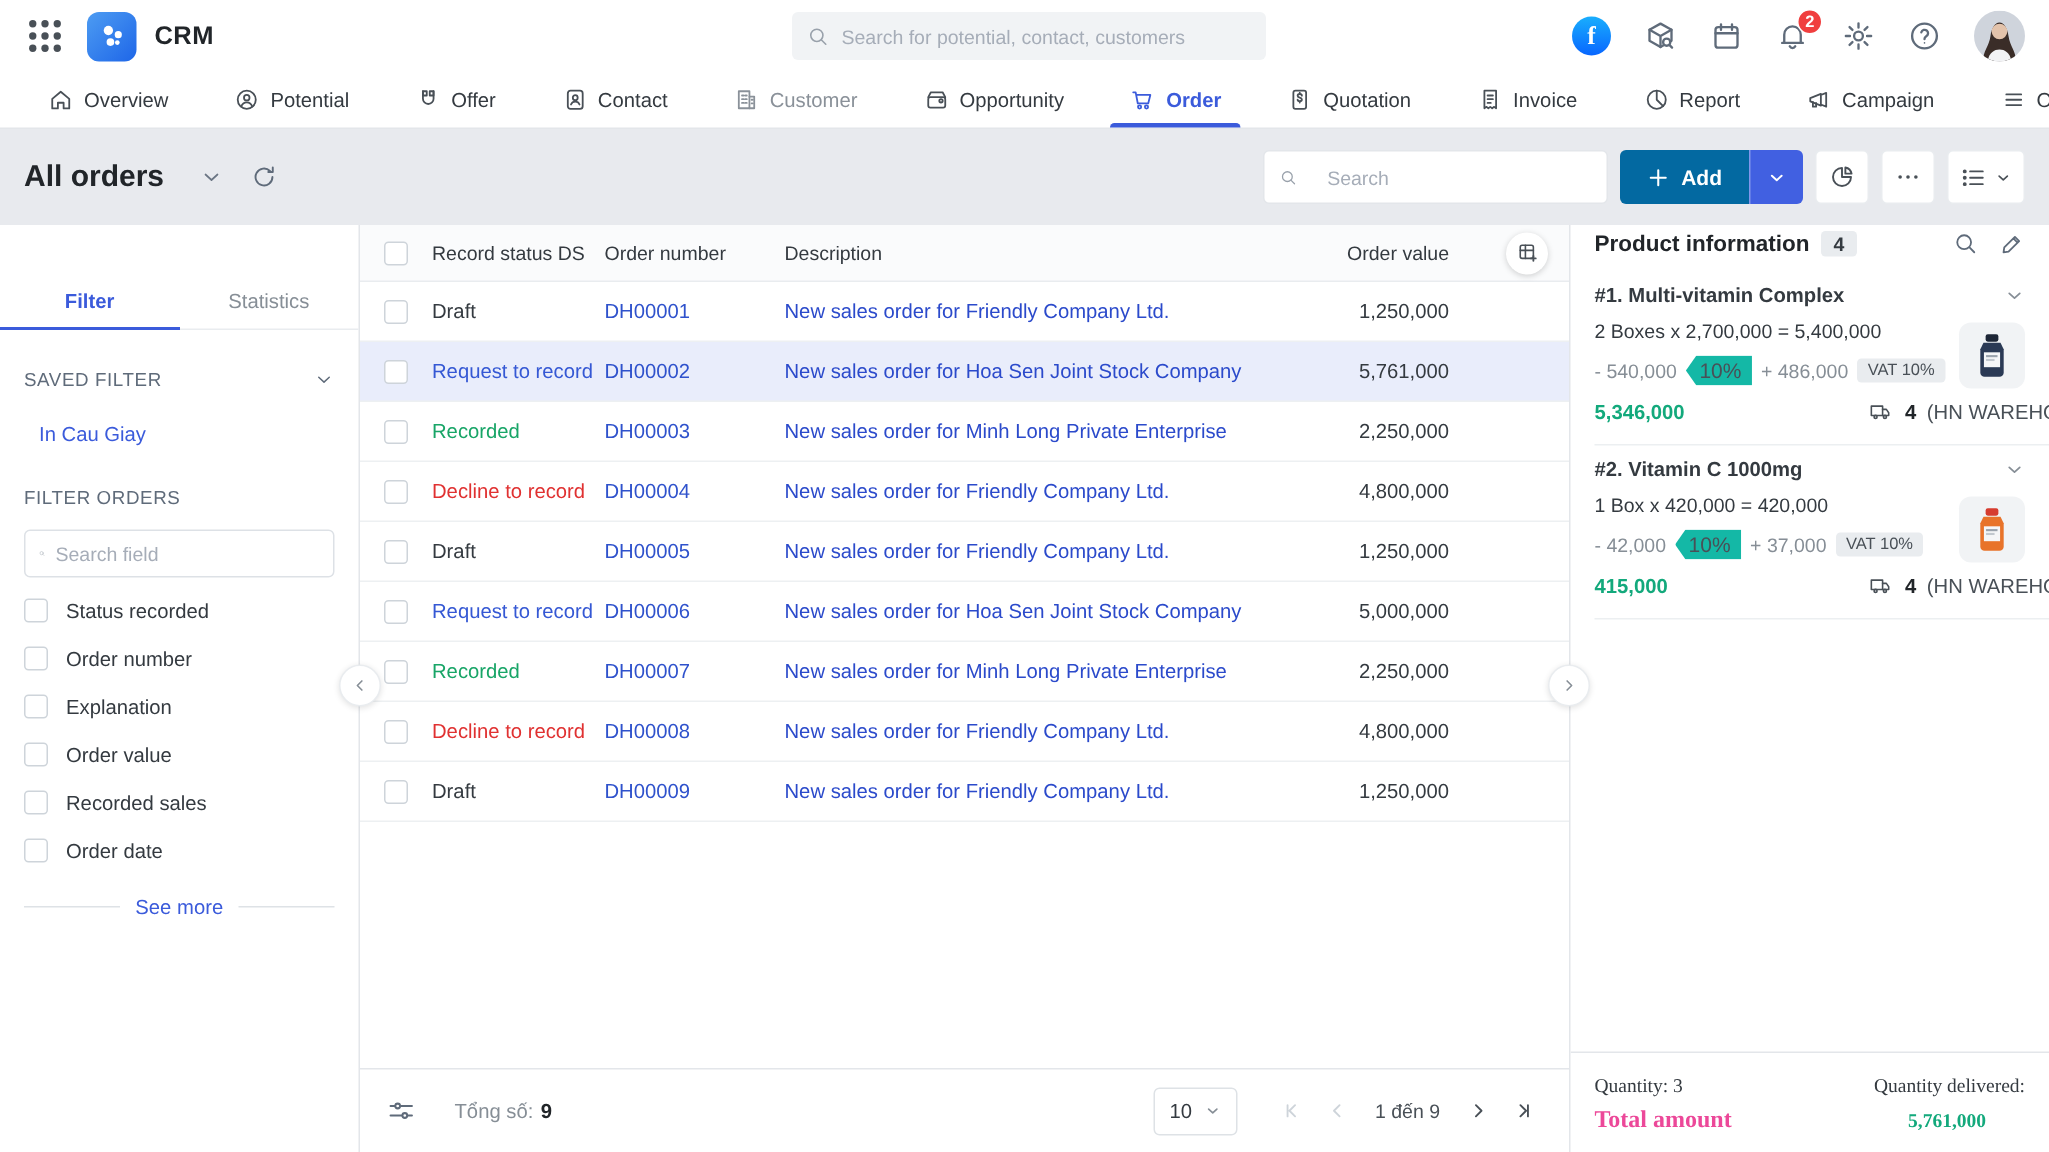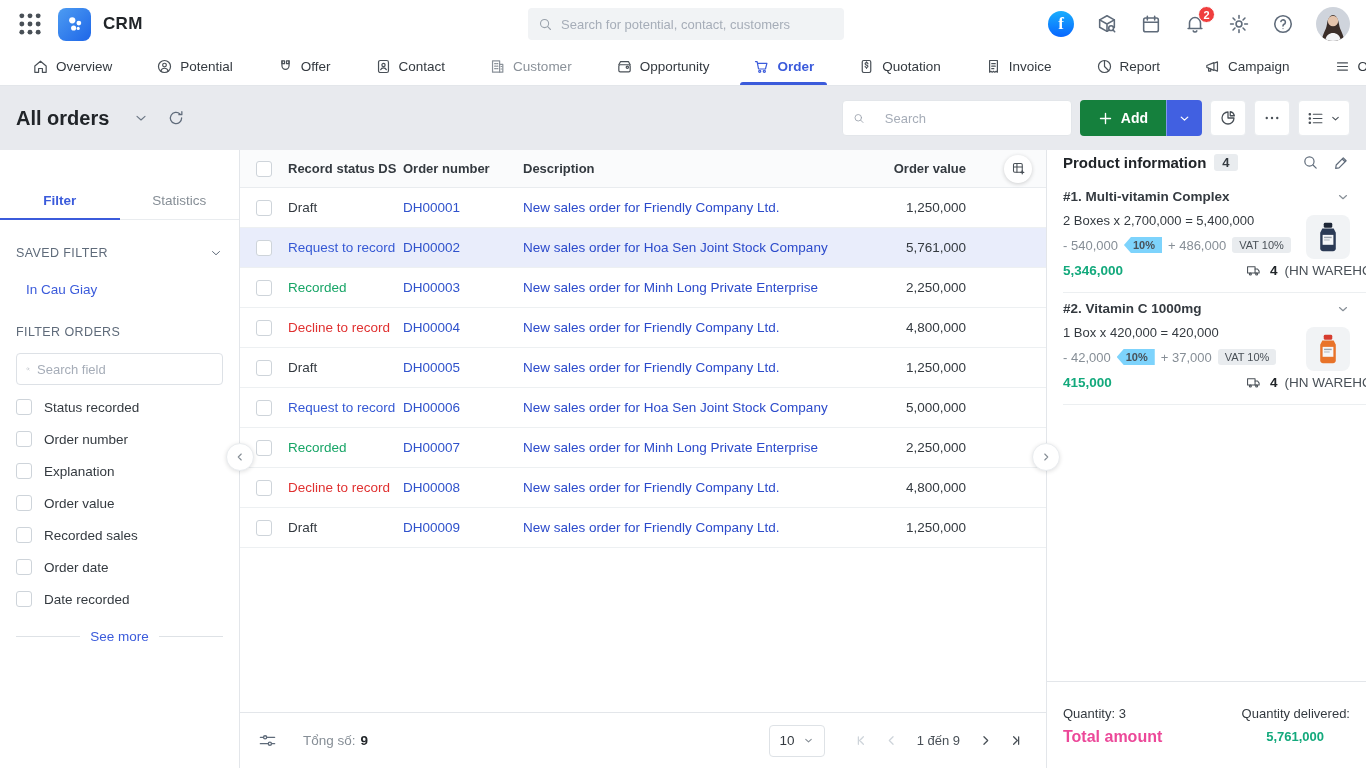--- a/index.html
+++ b/index.html
@@ -36,21 +36,21 @@
   
   .page-header { height:64px; display:flex; align-items:center; padding:0 16px; }
   .page-title { font-size:20px; font-weight:bold; color:#212529; }
   .ph-chev { width:16px; height:16px; color:#6b7684; margin-left:24px; cursor:pointer; }
   .ph-refresh { width:18px; height:18px; color:#5f6b7a; margin-left:18px; cursor:pointer; }
   .ph-right { margin-left:auto; display:flex; align-items:center; gap:8px; }
   .ph-search { width:230px; height:36px; background:#fff; border:1px solid #e3e6ea; border-radius:4px; display:flex; align-items:center; padding:0 10px; color:#99a1ab; }
   .ph-search input { border:0; outline:0; flex:1; margin-left:20px; font-size:13px; font-family:inherit; color:#495057; background:transparent; }
   .ph-search input::placeholder { color:#a6adb8; }
   .add-btn { height:36px; display:flex; border-radius:4px; overflow:hidden; cursor:pointer; }
-  .add-main { background:#15803d; color:#fff; display:flex; align-items:center; gap:8px; padding:17px 18px; font-weight:bold; font-size:14px; }
+  .add-main { background:#0369a1; color:#fff; display:flex; align-items:center; gap:8px; padding:17px 18px; font-weight:bold; font-size:14px; }
   .add-caret { background:#4160e1; border-left:1px solid rgba(255,255,255,.35); width:36px; display:flex; align-items:center; justify-content:center; color:#fff; }
   .tool-btn { height:36px; min-width:36px; background:#fff; border:1px solid #e9ecef; border-radius:4px; display:flex; align-items:center; justify-content:center; color:#495057; cursor:pointer; padding:0 8px; gap:6px; }
 
   
   .content { display:flex; height:618px; position:relative; }
 
   
   .sidebar { width:240px; background:#fff; border-right:1px solid #e3e6ea; display:flex; flex-direction:column; }
   .side-tabs { display:flex; height:38px; border-bottom:1px solid #e9ecef; flex:0 0 auto;margin-top:32px; }
   .side-tab { flex:1; display:flex; align-items:center; justify-content:center; font-size:13.5px; color:#868e96; cursor:pointer; position:relative; }
@@ -68,21 +68,21 @@
   .field-item { display:flex; align-items:center; gap:12px; height:32px; cursor:pointer; }
   .checkbox { width:16px; height:16px; border:1.5px solid #ced4da; border-radius:3px; background:#fff; flex:0 0 auto; }
   .field-label { color:#343a40; font-size:13.5px; }
   .see-more { display:flex; align-items:center; gap:10px; margin-top:14px; }
   .see-more::before,.see-more::after { content:""; flex:1; height:1px; background:#dee2e6; }
   .see-more span { color:#3b5bdb; font-size:13.5px; cursor:pointer; }
 
   
   .table-area { flex:1; background:#fff; display:flex; flex-direction:column; min-width:0; }
   .tgrid { display:grid; grid-template-columns:48px 115px 120px 1fr 116px 80px; align-items:center; }
-  .thead { height:38px; background:#fafbfc; border-bottom:1px solid #e9ecef; font-weight:bold; color:#343a40; font-size:13px; flex:0 0 auto; }
+  .thead { height:38px; background:#fafbfc; border-bottom:1px solid #e9ecef; font-weight:normal; color:#343a40; font-size:13px; flex:0 0 auto; }
   .thead .c-val { text-align:right; }
   .c-check { display:flex; justify-content:center; }
   .col-cfg { justify-self:end; margin-right:14px; width:28px; height:28px; border-radius:50%; background:#fff; box-shadow:0 1px 4px rgba(0,0,0,.18); display:flex; align-items:center; justify-content:center; color:#495057; cursor:pointer; }
   .col-cfg .ic { width:15px; height:15px; }
   .tbody { flex:1; overflow:hidden; }
   .trow { height:40px; border-bottom:1px solid #edf0f2; cursor:pointer; font-size:13.5px; }
   .trow.selected { background:#e9edfb; }
   .c-status.st-draft { color:#343a40; }
   .c-status.st-request { color:#3558d4; }
   .c-status.st-recorded { color:#18a567; }
@@ -112,30 +112,30 @@
   .pp-head .ic { width:17px; height:17px; color:#5f6b7a; cursor:pointer; }
   .pp-head .ic + .ic { margin-left:14px; }
   .pp-spacer { flex:1; }
   .pp-body { padding:0 0 0 16px; }
   .product { padding:8px 0 14px; border-bottom:1px solid #eceff1; position:relative; }
   .prod-name-row { display:flex; align-items:center; padding-right:16px; }
   .prod-name { font-weight:bold; color:#343a40; font-size:13.5px; }
   .prod-chev { margin-left:auto; width:14px; height:14px; color:#868e96; cursor:pointer; }
   .prod-qty { margin-top:9px; color:#343a40; font-size:13px; }
   .prod-calc { margin-top:9px; display:flex; align-items:center; gap:6px; color:#868e96; font-size:13px; white-space:nowrap; }
-  .tag-pill { background:#7dd3fc; color:#495057; font-size:11px; padding:2px 7px 2px 9px; clip-path:polygon(7px 0,100% 0,100% 100%,7px 100%,0 50%);font-weight:bold; }
+  .tag-pill { background:#14b8a6; color:#495057; font-size:14px; padding:2px 7px 2px 9px; clip-path:polygon(7px 0,100% 0,100% 100%,7px 100%,0 50%); }
   .vat-pill { background:#e9ecef; color:#495057; font-size:11px; padding:2px 7px; border-radius:3px; }
   .prod-total-row { margin-top:10px; display:flex; align-items:center; }
   .prod-total { color:#13a97c; font-weight:bold; font-size:13.5px; }
   .wh-group { margin-left:auto; display:flex; align-items:center; gap:7px; white-space:nowrap; flex:0 0 auto; width:122px; overflow:visible; }
   .wh-group .ic { width:19px; height:15px; color:#495057; flex:0 0 auto; }
   .wh-qty { font-weight:bold; color:#212529; }
   .wh-name { color:#495057; font-size:13.5px; }
   .prod-img { position:absolute; right:16px; top:34px; width:44px; height:44px; border-radius:8px; background:#f1f3f5; display:flex; align-items:center; justify-content:center; }
-  .pp-summary { flex:0 0 auto; border-top:1px solid #e3e6ea; padding:20px 16px; }
+  .pp-summary { flex:0 0 auto; border-top:1px solid #e3e6ea; padding:10px 16px;font-family:Liberation Serif, serif; }
   .pp-sumrow { display:flex; align-items:center; justify-content:space-between; font-size:13px; color:#343a40; height:23px; }
   .pp-total-label { font-weight:bold; font-size:16px; color:#ec4899; }
   .pp-total-value { color:#13a97c; font-weight:bold; margin-right:26px; }
 
   
   .collapse-btn { position:absolute; top:293px; width:28px; height:28px; border-radius:50%; background:#fff; border:1px solid #e9ecef; box-shadow:0 1px 4px rgba(0,0,0,.12); display:flex; align-items:center; justify-content:center; color:#868e96; cursor:pointer; z-index:5; }
   .collapse-btn .ic { width:12px; height:12px; }
   .collapse-left { left:226px; }
   .collapse-right { left:1032px; }
 </style>
@@ -455,24 +455,20 @@
             <span class="checkbox"></span>
             <span class="field-label">Order value</span>
           </label>
           <label class="field-item">
             <span class="checkbox"></span>
             <span class="field-label">Recorded sales</span>
           </label>
           <label class="field-item">
             <span class="checkbox"></span>
             <span class="field-label">Order date</span>
-          </label>
-          <label class="field-item">
-            <span class="checkbox"></span>
-            <span class="field-label">Date recorded</span>
           </label>
         </div>
       <div class="see-more">
           <span>See more</span>
         </div>
     </div>
   </aside>
 
   <div class="table-area">
     <div class="tgrid thead">

